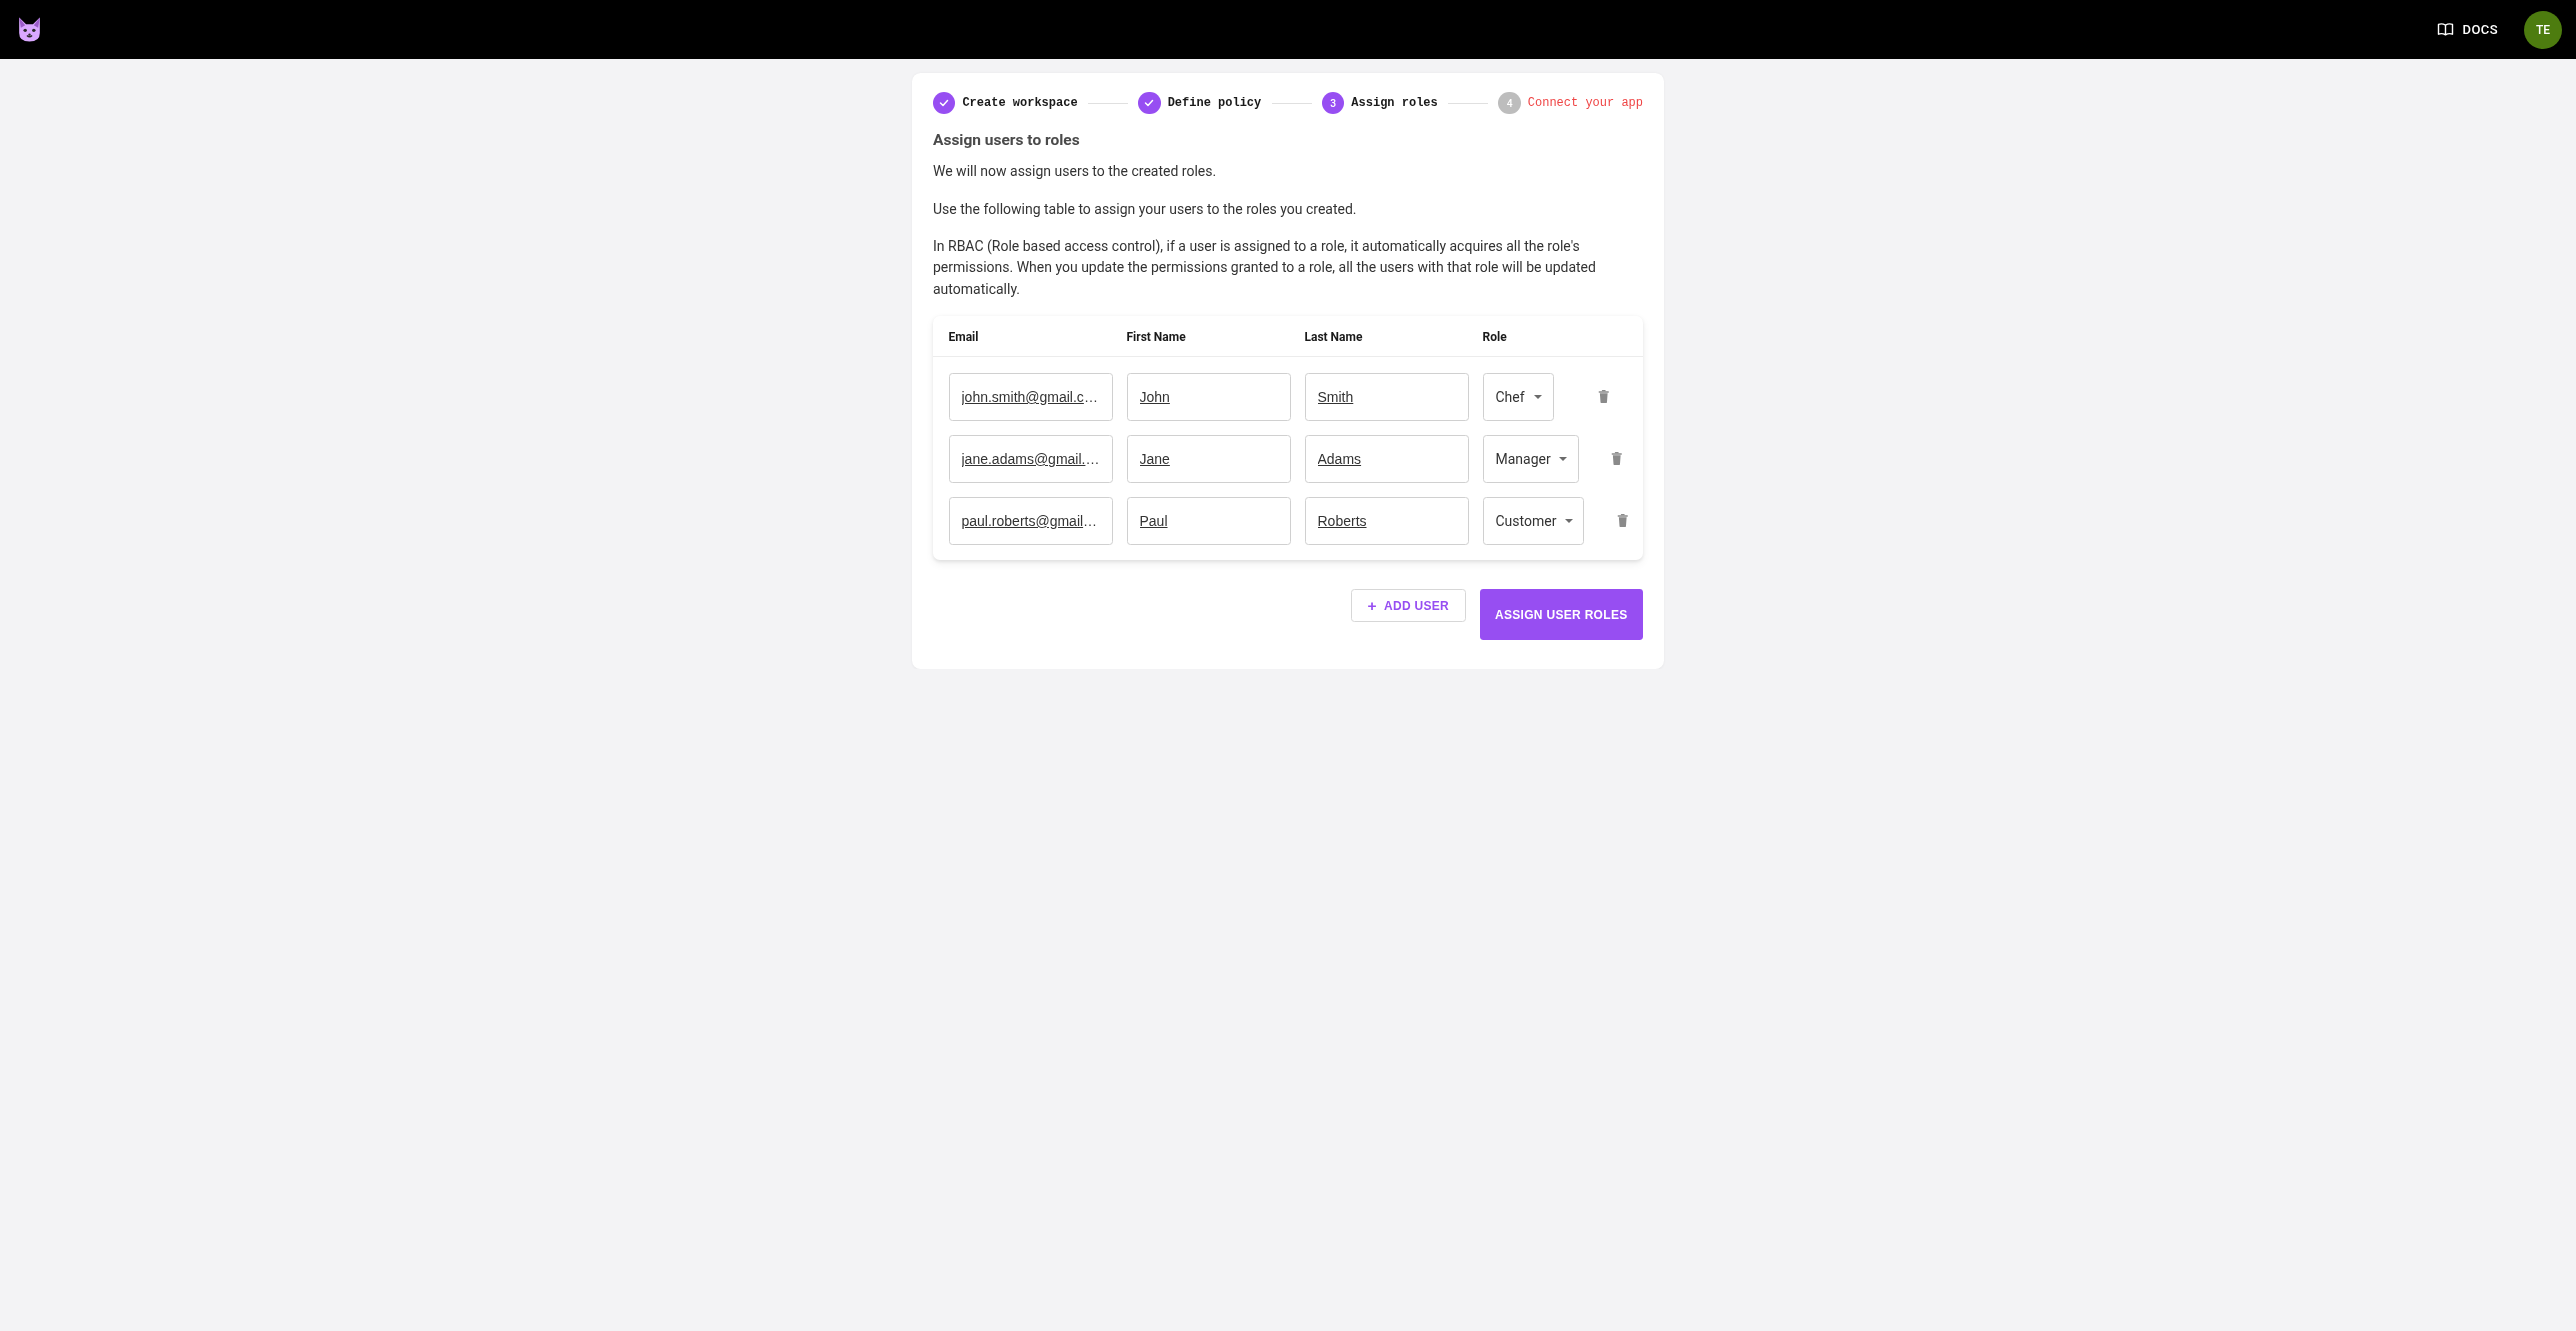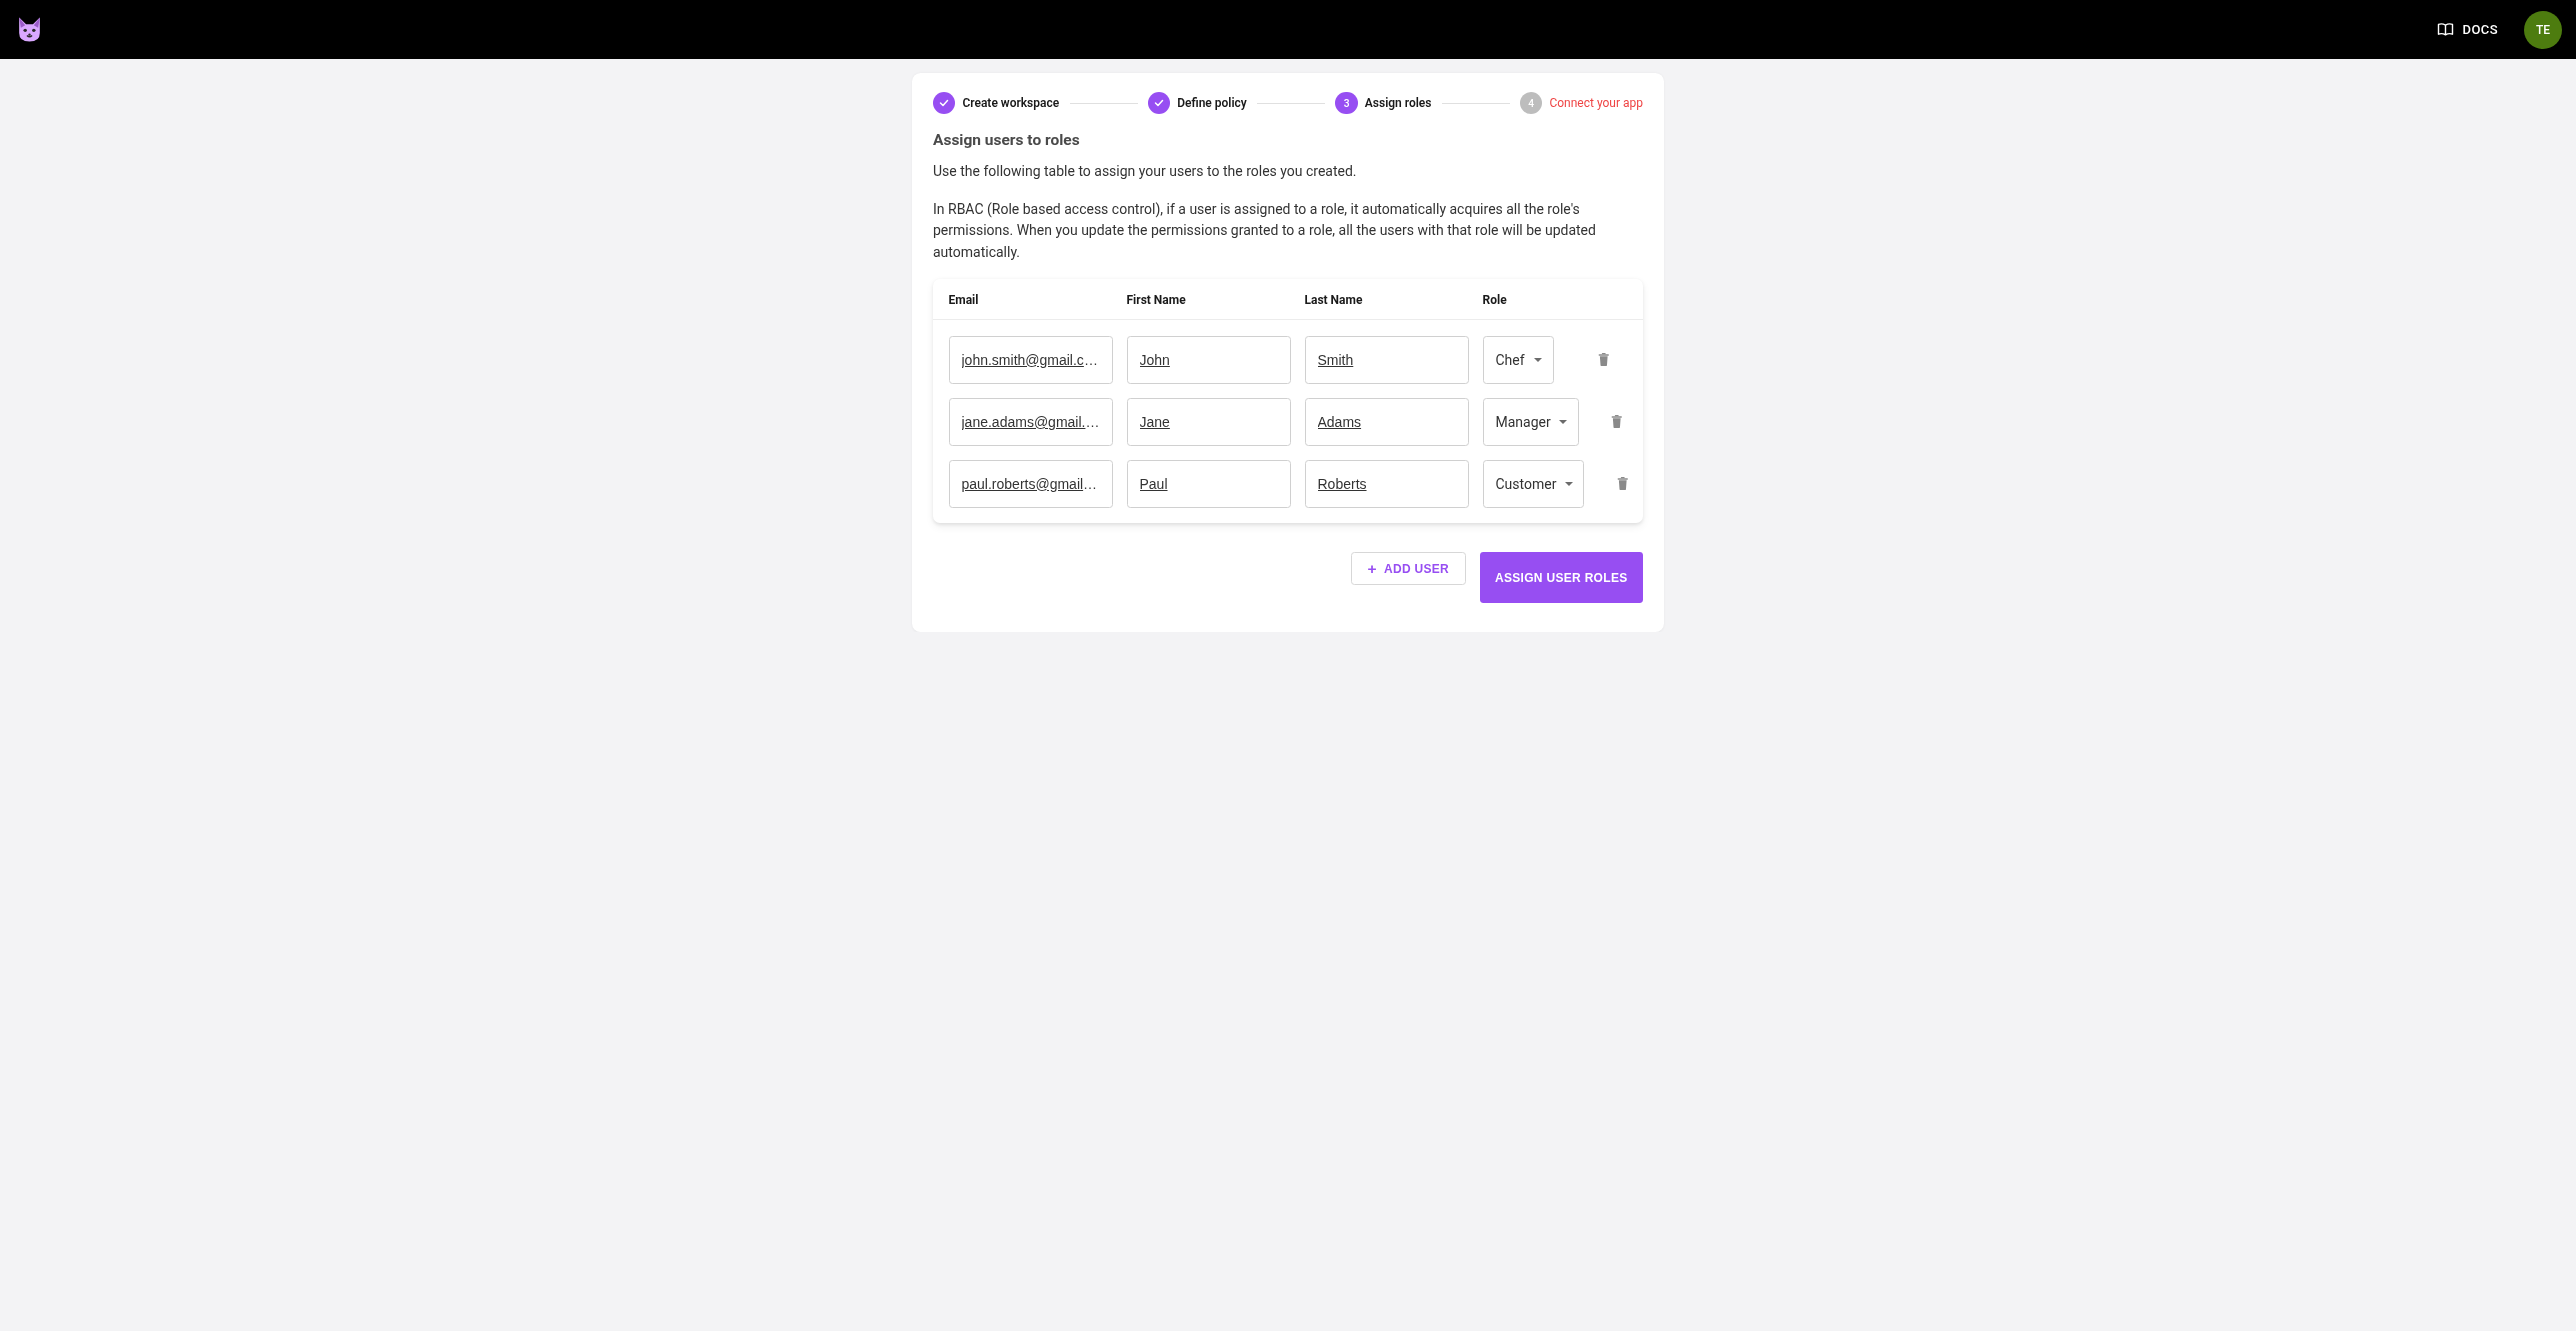--- a/index.html
+++ b/index.html
@@ -52,21 +52,21 @@
     }
     .step { display: flex; align-items: center; gap: 7px; }
     .step-badge {
       width: 22.4px; height: 22.4px; border-radius: 50%;
       display: flex; align-items: center; justify-content: center;
       color: #fff; font-size: 10.3px; font-weight: 500;
     }
     .step-badge.done { background: #974ef2; }
     .step-badge.current { background: #974ef2; }
     .step-badge.upcoming { background: #bdbdbd; }
-    .step-label { font-size: 12px; font-weight: 600; color: #1a1a1a; }
+    .step-label { font-size: 12px; font-weight: 600; color: #1a1a1a; font-family: Liberation Mono, monospace; }
     .step-label.upcoming { color: #ef4444; font-weight: 400; }
     .step-line {
       flex: 1; height: 0.9px; background: #e0e0e0;
       margin: 0 10.3px;
     }
 
     .section-title {
       font-size: 15.5px; font-weight: 700; color: #4a4a4a;
       margin: 7px 0 12px;
     }
@@ -211,20 +211,21 @@
 
     <div class="step">
       <div class="step-badge upcoming">
         <span>4</span>
       </div>
       <span class="step-label upcoming">Connect your app</span>
     </div>
   </div>
 
   <h2 class="section-title">Assign users to roles</h2>
+  <p class="body-text">We will now assign users to the created roles.</p>
   <p class="body-text">Use the following table to assign your users to the roles you created.</p>
   <p class="body-text">In RBAC (Role based access control), if a user is assigned to a role, it automatically acquires all the role's permissions. When you update the permissions granted to a role, all the users with that role will be updated automatically.</p>
 
   <div class="table-card">
     <div class="thead">
       <div class="th">Email</div>
       <div class="th">First Name</div>
       <div class="th">Last Name</div>
       <div class="th">Role</div>
       <div></div>

